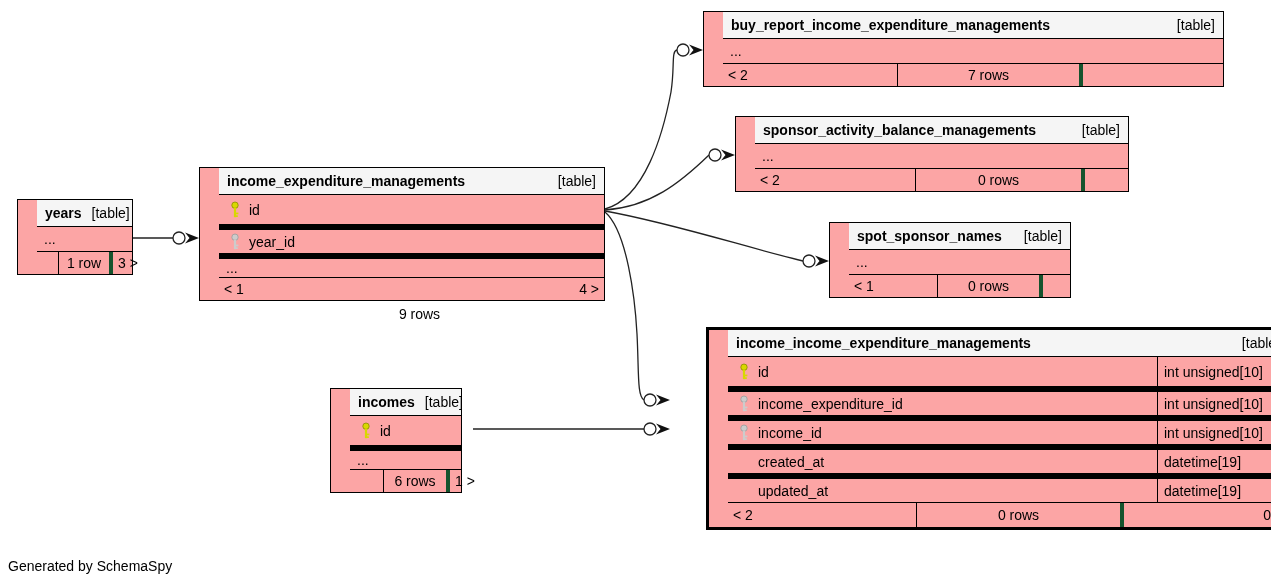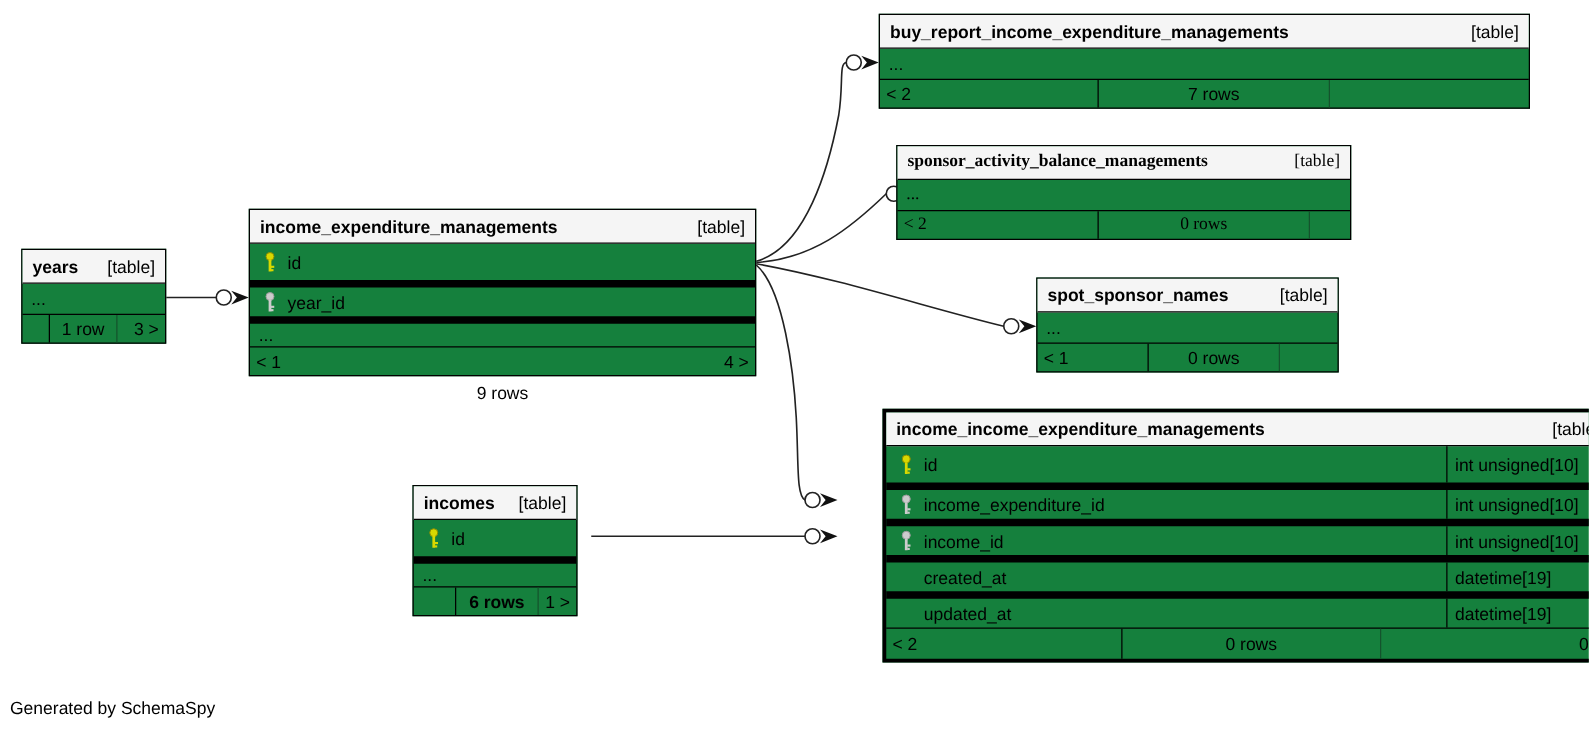--- a/index.html
+++ b/index.html
@@ -8,21 +8,21 @@
     font-family:"Liberation Sans","DejaVu Sans",sans-serif;
     font-size:14px; color:#000;
   }
   svg.edges { position:absolute; left:0; top:0; }
   .edge-line { stroke:#222; stroke-width:1.3; fill:none; }
   .edge-dot  { fill:#fff; stroke:#222; stroke-width:1.3; }
   .edge-arrow{ fill:#111; stroke:none; }
 
   .dbtable {
     position:absolute; box-sizing:border-box;
-    border:1px solid #000; background:#15803d;
+    border:1px solid #000; background:#fca5a5;padding-left:19px;
   }
   .dbtable.emphasized { border-width:3px;margin-left:36px; }
 
   .thead {
     box-sizing:border-box; height:27px; background:#f5f5f5;
     display:flex; align-items:center; justify-content:space-between;
     padding:0 8px; border-bottom:1px solid #000;
   }
   .tname { font-weight:bold; white-space:nowrap; }
   .ttag  { white-space:nowrap; padding-left:10px; }
@@ -44,21 +44,21 @@
     display:flex; align-items:center; border-left:1px solid #000;
     padding-left:6px; white-space:nowrap;
   }
 
   .tfoot {
     box-sizing:border-box; height:23px; display:flex;
     border-top:1px solid #000; align-items:stretch;
   }
   .emphasized .tfoot { height:25px; }
   .fcell { box-sizing:border-box; display:flex; align-items:center; padding:0 5px; white-space:nowrap; }
-  .fcell.fc { justify-content:center; border-left:1px solid #000; border-right:1px solid #14532d; }
+  .fcell.fc { justify-content:center; border-left:1px solid #000; border-right:4px solid #14532d; }
   .fcell.fr { justify-content:flex-end; flex:1 1 auto; }
 
   .generated-note { position:absolute; left:8px; top:558px; font-size:14px; }
 </style>
 </head>
 <body>
 
 <div class="canvas">
 
   <svg class="edges" width="1271" height="587" viewBox="0 0 1271 587">
@@ -154,21 +154,21 @@
       <span class="ttag">[table]</span>
     </div>
     <div class="trow ellipsis">...</div>
     <div class="tfoot">
       <span class="fcell fl" style="flex:0 0 174px;">&lt; 2</span>
       <span class="fcell fc" style="flex:0 0 186px;">7 rows</span>
       <span class="fcell fr"></span>
     </div>
   </div>
 
-  <div class="dbtable" style="left:717px; top:116px; width:364px;font-family:Liberation Serif, serif;">
+  <div class="dbtable" style="left:735px; top:116px; width:394px;">
     <div class="thead">
       <span class="tname">sponsor_activity_balance_managements</span>
       <span class="ttag">[table]</span>
     </div>
     <div class="trow ellipsis">...</div>
     <div class="tfoot">
       <span class="fcell fl" style="flex:0 0 160px;">&lt; 2</span>
       <span class="fcell fc" style="flex:0 0 170px;">0 rows</span>
       <span class="fcell fr"></span>
     </div>
@@ -261,19 +261,19 @@
             <rect x="4.9" y="6.8" width="2.2" height="9.4" fill="currentColor"></rect>
             <rect x="6.8" y="11.6" width="2.6" height="1.7" fill="currentColor"></rect>
             <rect x="6.8" y="14.3" width="2" height="1.7" fill="currentColor"></rect>
           </svg>
       </span>
       <span class="cname">id</span>
     </div>
     <div class="trow ellipsis">...</div>
     <div class="tfoot">
       <span class="fcell fl" style="flex:0 0 33px;"></span>
-      <span class="fcell fc" style="flex:0 0 67px;font-weight:bold;">6 rows</span>
+      <span class="fcell fc" style="flex:0 0 67px;">6 rows</span>
       <span class="fcell fr">1 &gt;</span>
     </div>
   </div>
 
   <div class="generated-note">Generated by SchemaSpy</div>
 </div>
 
 </body></html>

